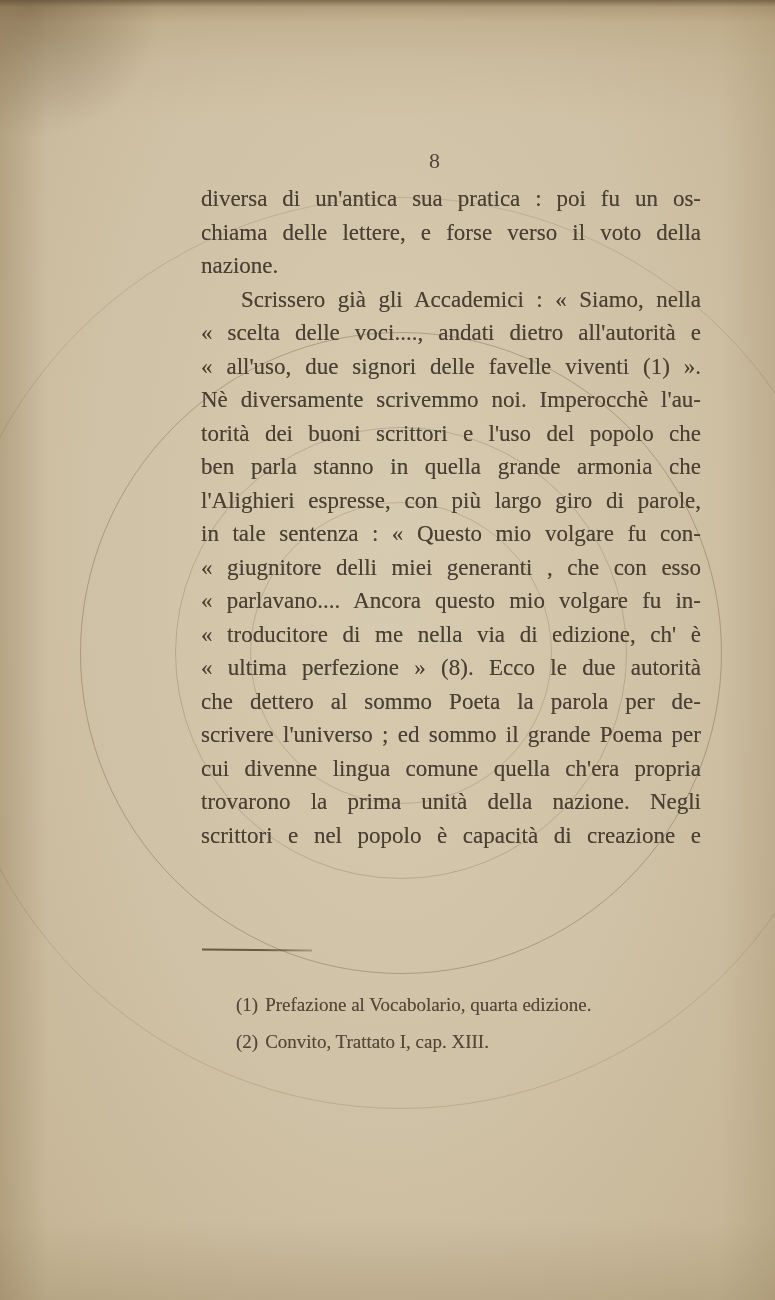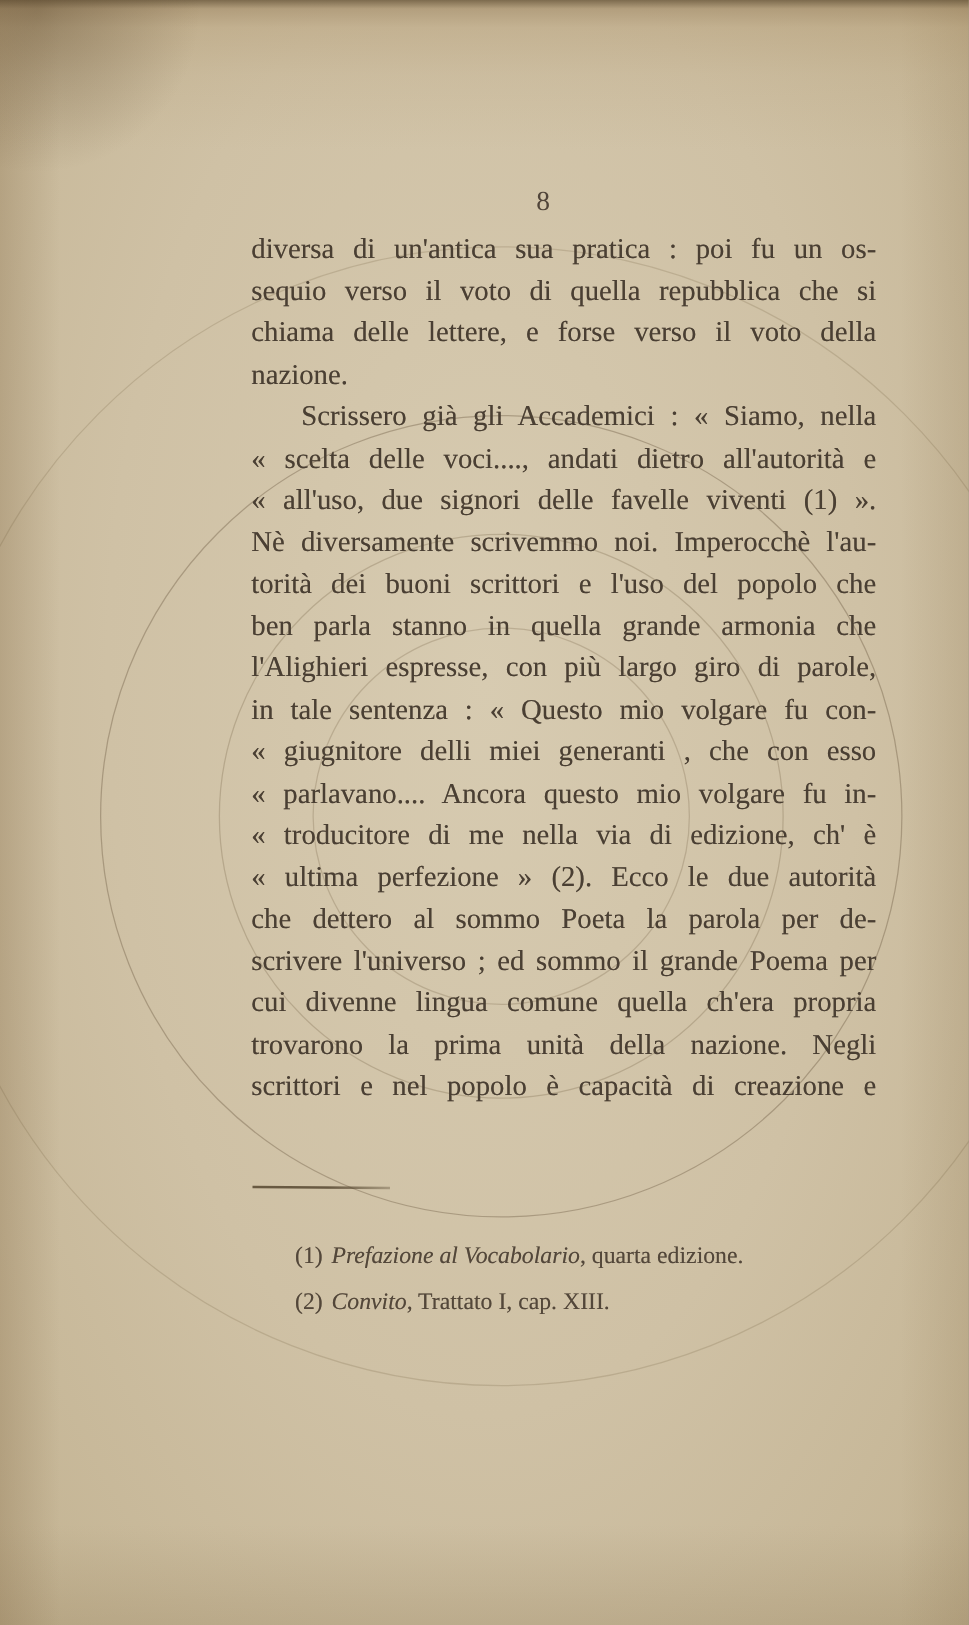--- a/index.html
+++ b/index.html
@@ -53,51 +53,50 @@
     background:linear-gradient(90deg, rgba(86,71,48,0.85) 0%, rgba(86,71,48,0.85) 55%, rgba(86,71,48,0.35) 100%);
     transform:rotate(0.4deg);
   }
   .footnotes {
     position:absolute; left:236px; top:986px; width:430px;
     font-size:19px; color:#53473a;
     text-shadow:0 0 0.5px rgba(83,71,58,0.5);
   }
   .fn { height:37px; line-height:37px; white-space:nowrap; }
   .fn .marker { margin-right:7px; }
-  .fn .src { font-style:italic; }
+  .fn .src { }
 </style>
 </head>
 <body>
 
 <div class="page">
 
   <div class="circ c1"></div>
   <div class="circ c2"></div>
   <div class="circ c3"></div>
   <div class="circ c4"></div>
 
   <div class="pagenum">8</div>
 
   <div class="textblock">
     <div class="line">diversa di un'antica sua pratica : poi fu un os-</div>
-    <div class="line">sequio verso il voto di quella repubblica che si</div>
     <div class="line">chiama delle lettere, e forse verso il voto della</div>
     <div class="line noj">nazione.</div>
     <div class="line ind">Scrissero già gli Accademici : « Siamo, nella</div>
     <div class="line">« scelta delle voci...., andati dietro all'autorità e</div>
     <div class="line">« all'uso, due signori delle favelle viventi (1) ».</div>
     <div class="line">Nè diversamente scrivemmo noi. Imperocchè l'au-</div>
     <div class="line">torità dei buoni scrittori e l'uso del popolo che</div>
     <div class="line">ben parla stanno in quella grande armonia che</div>
     <div class="line">l'Alighieri espresse, con più largo giro di parole,</div>
     <div class="line">in tale sentenza : « Questo mio volgare fu con-</div>
     <div class="line">« giugnitore delli miei generanti , che con esso</div>
     <div class="line">« parlavano.... Ancora questo mio volgare fu in-</div>
     <div class="line">« troducitore di me nella via di edizione, ch' è</div>
-    <div class="line">« ultima perfezione » (2). Ecco le due autorità</div>
+    <div class="line">« ultima perfezione » (8). Ecco le due autorità</div>
     <div class="line">che dettero al sommo Poeta la parola per de-</div>
     <div class="line">scrivere l'universo ; ed sommo il grande Poema per</div>
     <div class="line">cui divenne lingua comune quella ch'era propria</div>
     <div class="line">trovarono la prima unità della nazione. Negli</div>
     <div class="line">scrittori e nel popolo è capacità di creazione e</div>
   </div>
 
   <div class="fnrule"></div>
 
   <div class="footnotes">

